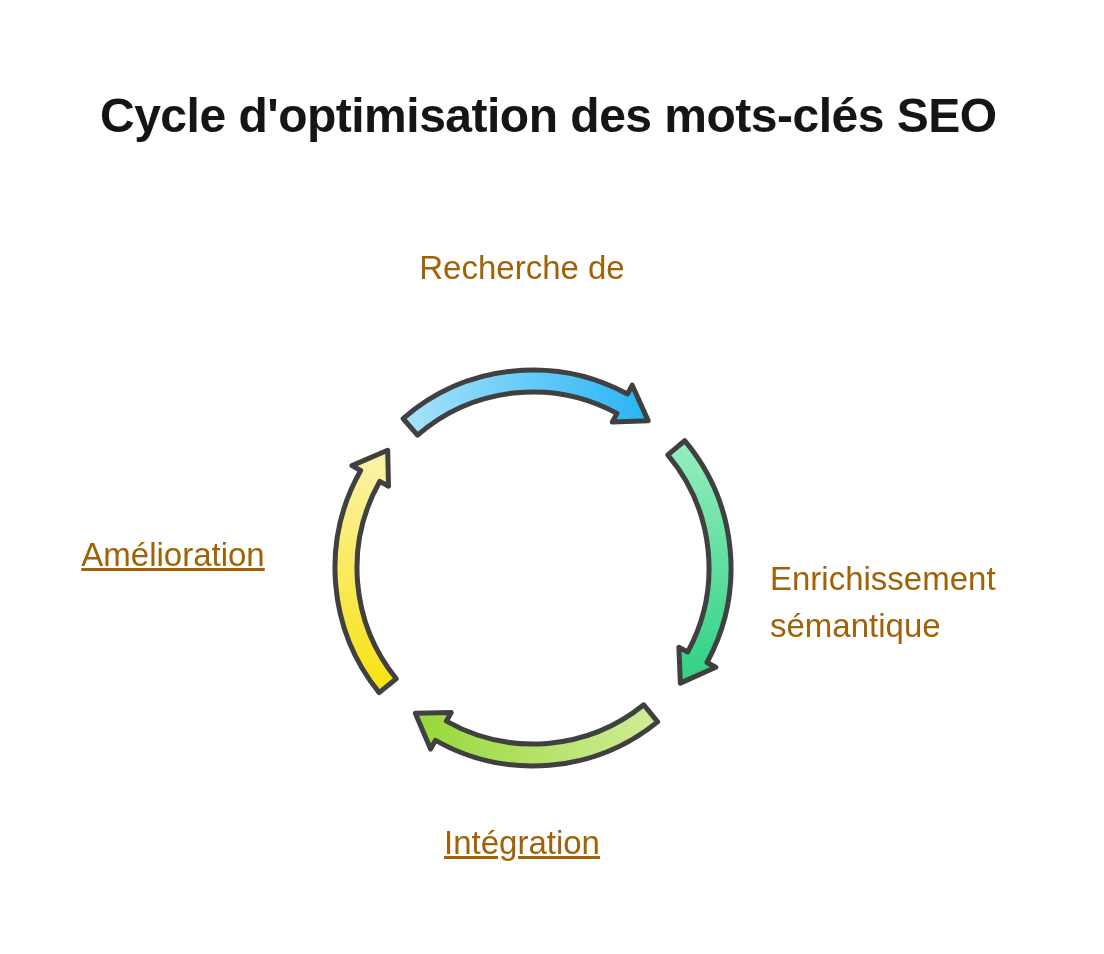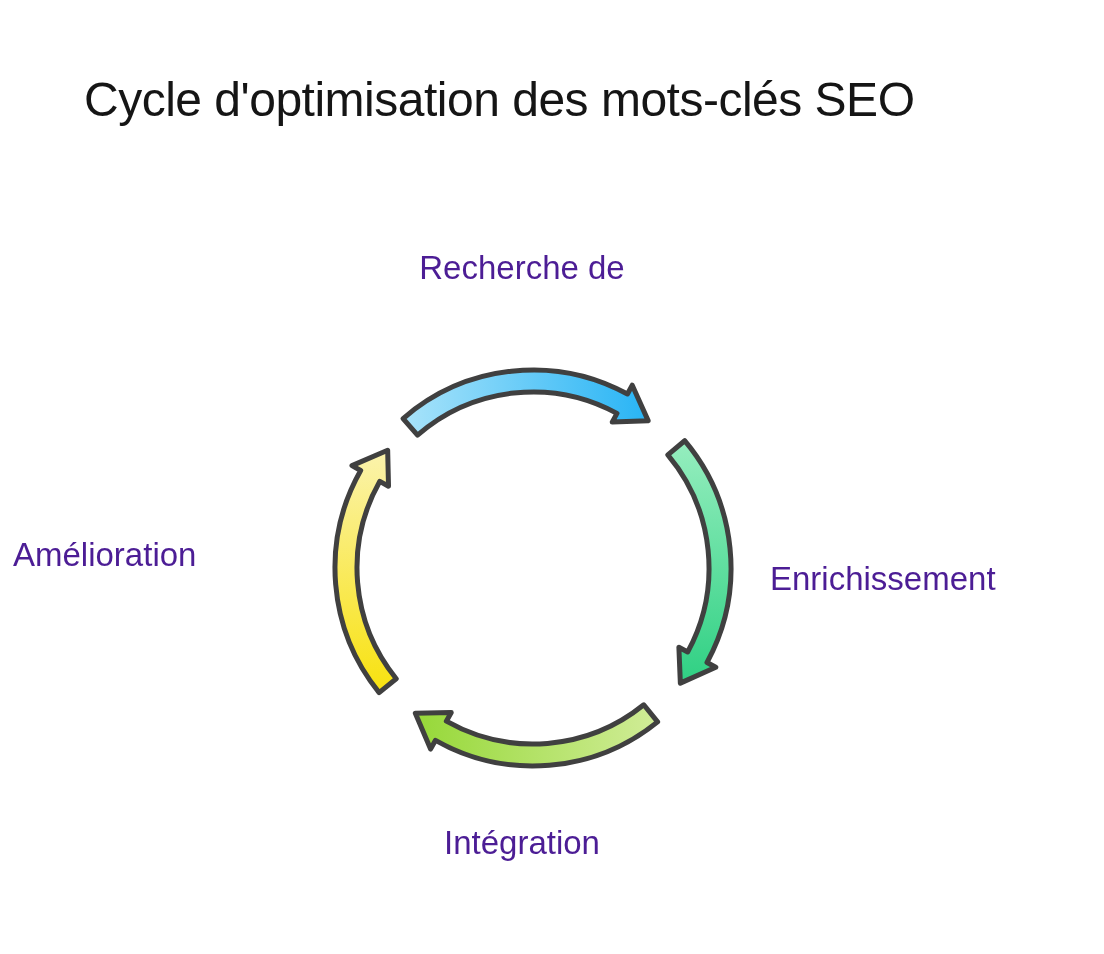--- a/index.html
+++ b/index.html
@@ -12,46 +12,46 @@
     position: relative;
     width: 1104px;
     height: 954px;
     background: #ffffff;
     overflow: hidden;
   }
   .diagram-title {
     position: absolute;
     left: 84px;
     top: 72px;
-    margin: 0;
+    margin: 16px;
     font-size: 48px;
-    font-weight: 400;
+    font-weight: 700;
     letter-spacing: -0.5px;
     color: #151515;
     white-space: nowrap;
   }
   .cycle-svg {
     position: absolute;
     left: 0;
     top: 0;
     width: 1104px;
     height: 954px;
   }
   .step-label {
     position: absolute;
     font-size: 33px;
     line-height: 47px;
-    color: #4c1d95;
+    color: #a16207;
     font-weight: 400;
   }
   .step-label span { display: block; }
   .label-top    { left: 322px; top: 244px; width: 400px; text-align: center; }
   .label-right  { left: 770px; top: 555px; width: 320px; text-align: left; }
-  .label-bottom { left: 322px; top: 819px; width: 400px; text-align: center; }
-  .label-left   { left: 13px;  top: 531px; width: 320px; text-align: left; }
+  .label-bottom { left: 322px; top: 819px; width: 400px; text-align: center; text-decoration: underline; }
+  .label-left   { left: 13px;  top: 531px; width: 320px; text-align: center; text-decoration: underline; }
 </style>
 </head>
 <body>
 
 <div class="stage">
 
   <h1 class="diagram-title">Cycle d'optimisation des mots-clés SEO</h1>
 
   <svg id="cycle-svg" class="cycle-svg" viewBox="0 0 1104 954" aria-hidden="true">
       <defs>
@@ -77,20 +77,21 @@
       <path d="M 657.61 721.87 A 198 198 0 0 1 435.50 740.33 L 430.58 749.03 L 415.32 713.33 L 451.26 712.48 L 446.33 721.18 A 176 176 0 0 0 643.76 704.78 Z" fill="url(#grad-2)" stroke="#404040" stroke-width="5" stroke-linejoin="round"></path>
       <path d="M 379.13 692.61 A 198 198 0 0 1 360.67 470.50 L 351.97 465.58 L 387.67 450.32 L 388.52 486.26 L 379.82 481.33 A 176 176 0 0 0 396.22 678.76 Z" fill="url(#grad-3)" stroke="#404040" stroke-width="5" stroke-linejoin="round"></path>
     </svg>
 
   <div class="step-label label-top">
     <span>Recherche de</span>
   </div>
 
   <div class="step-label label-right">
     <span>Enrichissement</span>
+    <span>sémantique</span>
   </div>
 
   <div class="step-label label-bottom">
     <span>Intégration</span>
   </div>
 
   <div class="step-label label-left">
     <span>Amélioration</span>
   </div>
 

